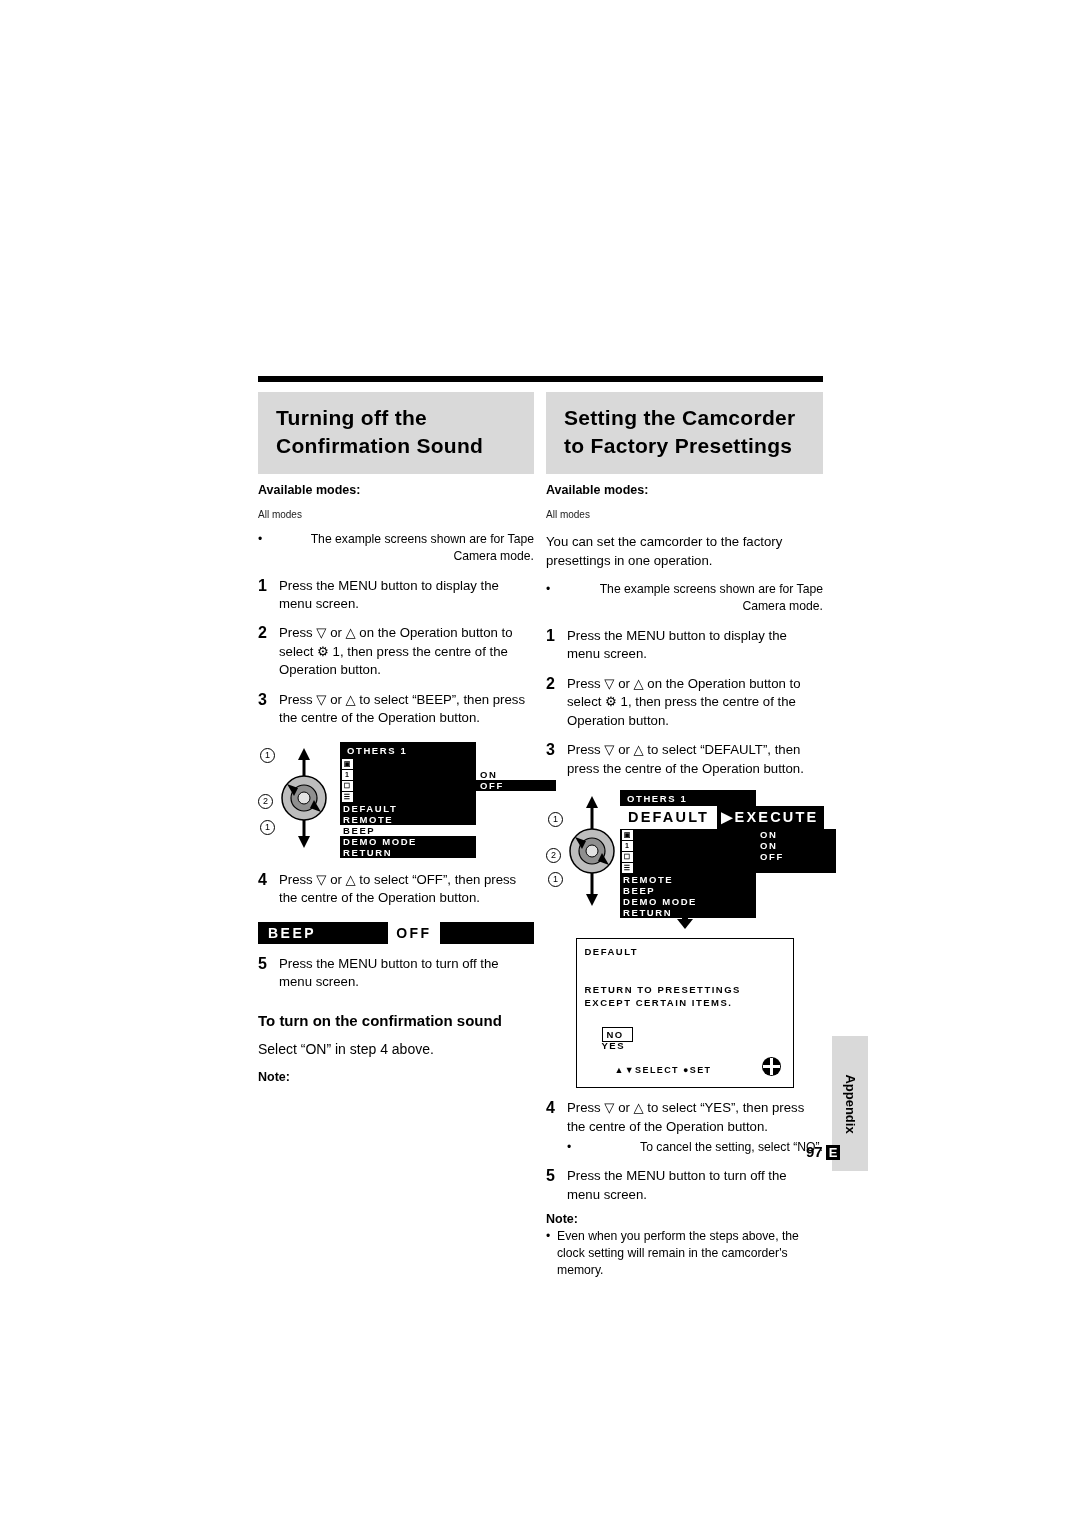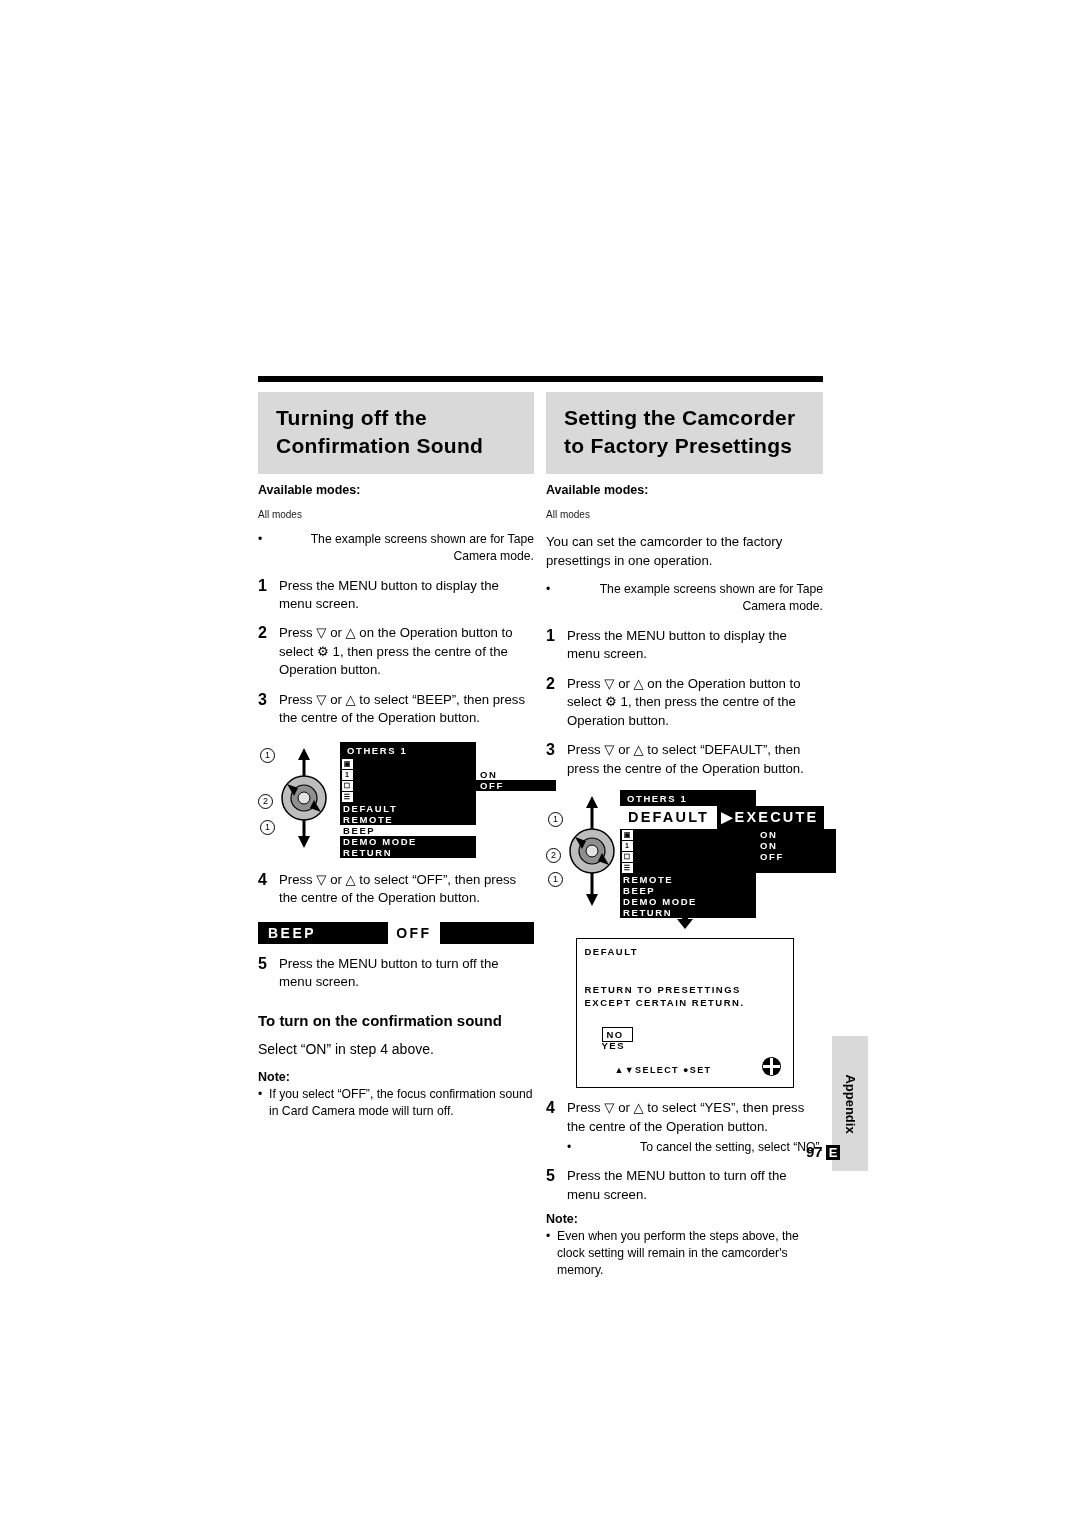--- a/index.html
+++ b/index.html
@@ -450,21 +450,20 @@
       <div class="step">
         <div class="num">5</div>
         <div class="txt">Press the MENU button to turn off the menu screen.</div>
       </div>
     </div>
 
     <div class="sub-head">To turn on the confirmation sound</div>
     <div class="small-note">Select “ON” in step 4 above.</div>
 
     <div class="note-label">Note:</div>
-    <div class="note-body">If you select “OFF”, the focus confirmation sound in Card Camera mode will turn off.</div>
   </div>
 
   <div class="col-right">
 
     <div class="head-box">
       <h1>Setting the Camcorder to Factory Presettings</h1>
     </div>
 
     <div class="avail">Available modes:</div>
     <div class="avail-val">All modes</div>
@@ -539,21 +538,21 @@
       <svg width="18" height="22" viewBox="0 0 18 22">
         <rect x="6" y="0" width="6" height="12" fill="#000"></rect>
         <path d="M1 11 L17 11 L9 21 Z" fill="#000"></path>
       </svg>
     </div>
 
     <div style="display:flex; justify-content:center; margin-top:4px;">
       <div class="dlg">
         <div class="dlg-title">DEFAULT</div>
         <div class="dlg-l1">RETURN TO PRESETTINGS</div>
-        <div class="dlg-l2">EXCEPT CERTAIN RETURN.</div>
+        <div class="dlg-l2">EXCEPT CERTAIN ITEMS.</div>
         <div class="no">NO</div>
         <div class="yes">YES</div>
         <div class="sel">▲▼SELECT  ●SET</div>
         <div class="dial-circle"></div>
       </div>
     </div>
 
     <div class="steps" style="margin-top:10px;">
       <div class="step">
         <div class="num">4</div>

